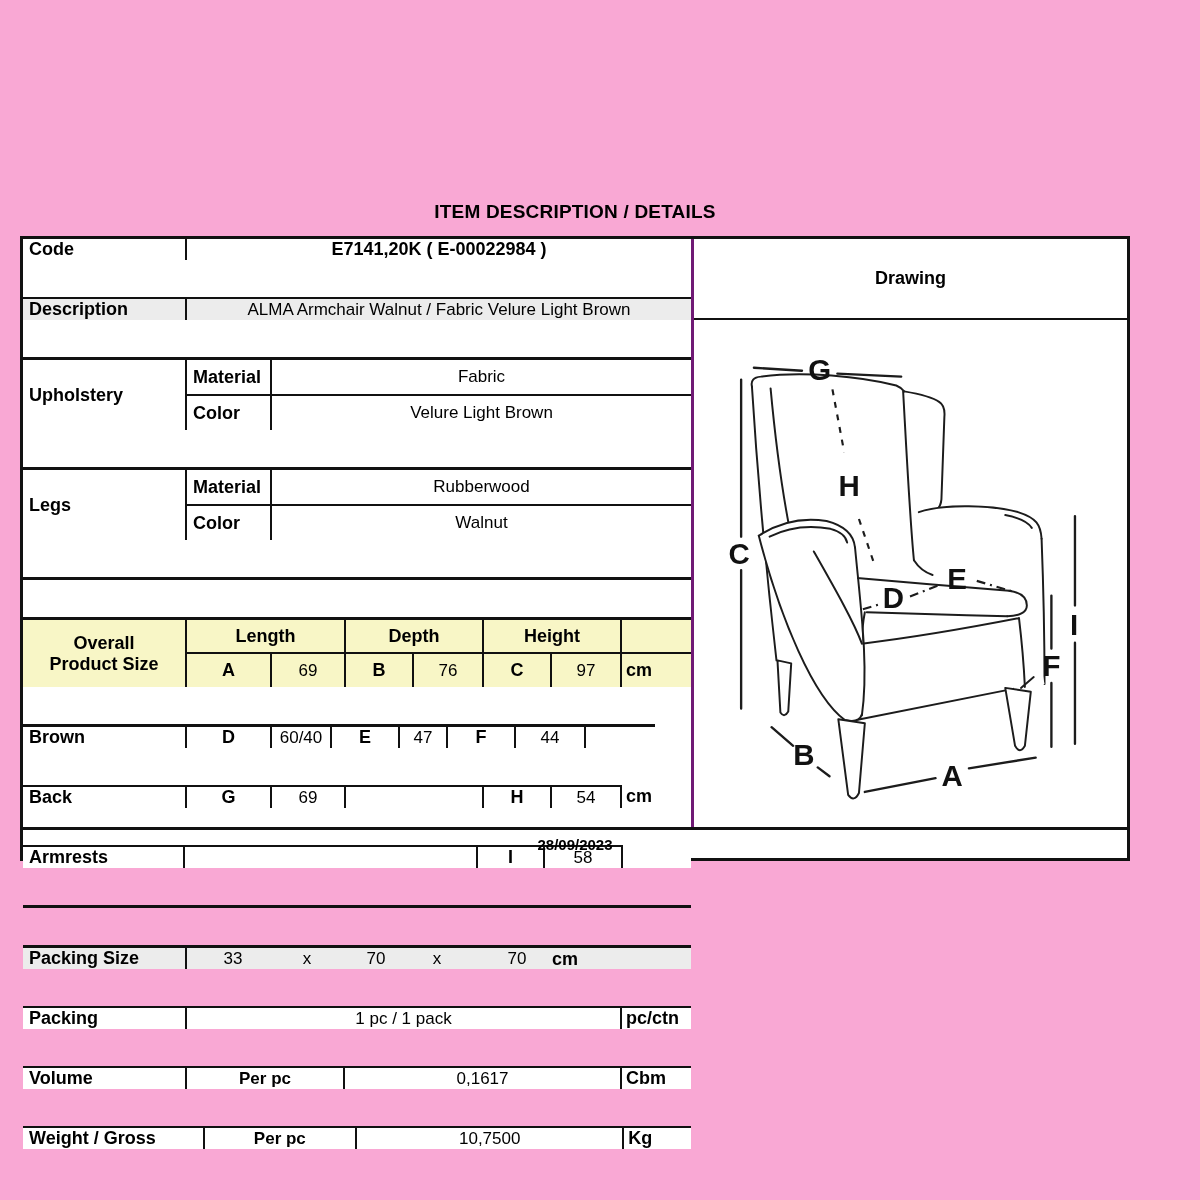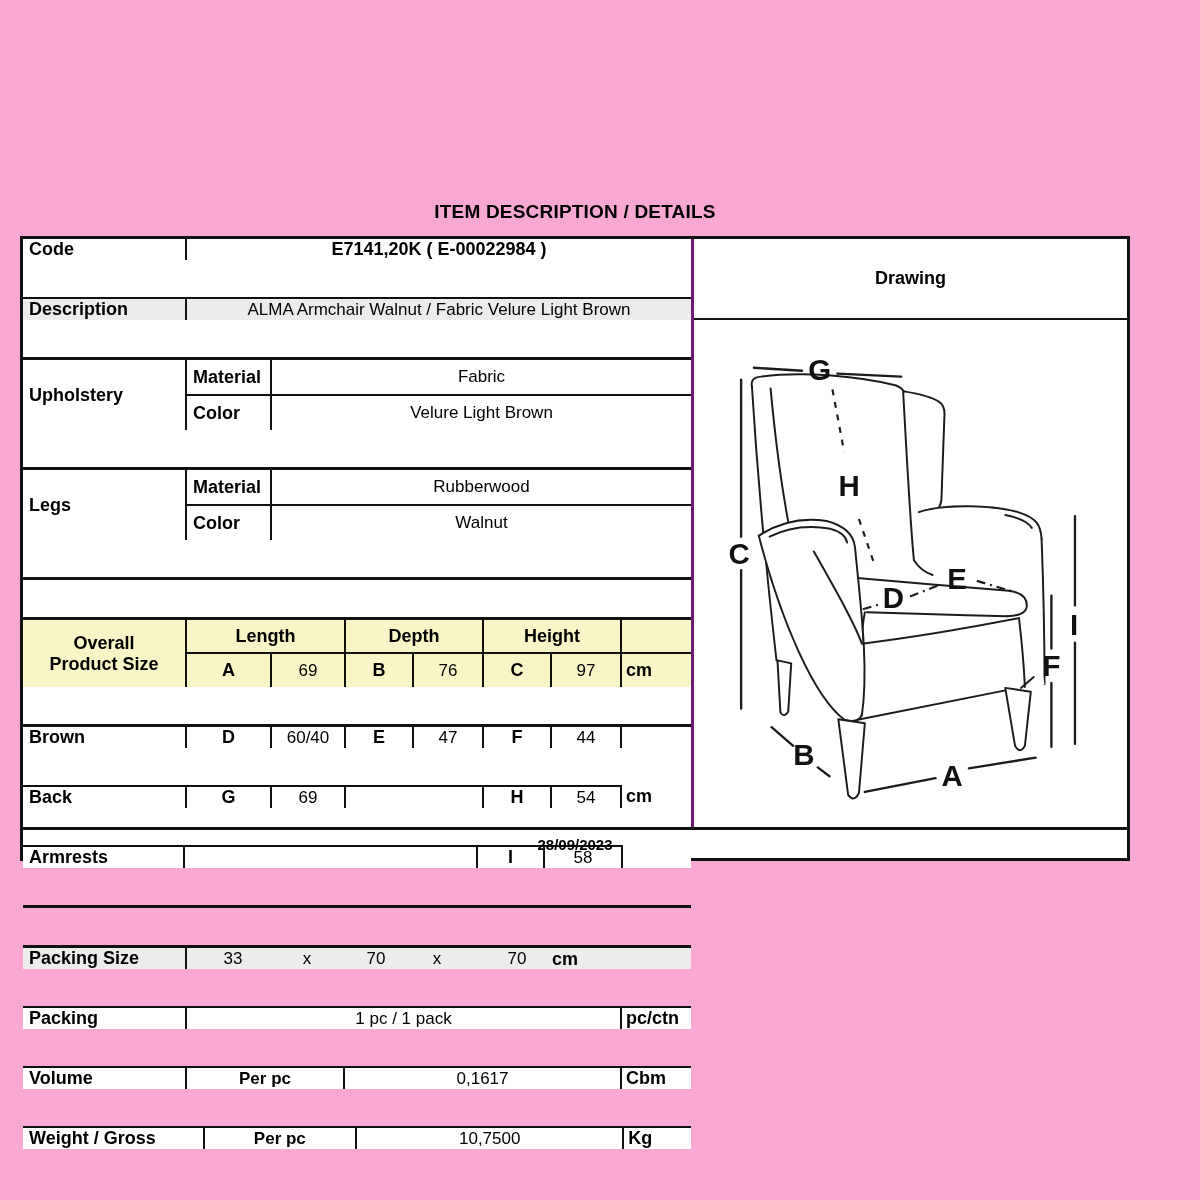--- a/index.html
+++ b/index.html
@@ -114,23 +114,23 @@
               <div class="cell bold yellow" style="width:68px">C</div>
               <div class="cell yellow" style="width:70px">97</div>
               <div class="cell unit yellow" style="width:71px">cm</div>
             </div>
           </div>
         </div>
 
         <div class="row" style="height:37px">
           <div class="cell first bt3 lab" style="width:162px">Brown</div>
           <div class="cell bt3 bold" style="width:85px">D</div>
-          <div class="cell bt3" style="width:74px">60/40</div>
+          <div class="cell bt3" style="width:60px">60/40</div>
           <div class="cell bt3 bold" style="width:68px">E</div>
-          <div class="cell bt3" style="width:70px">47</div>
+          <div class="cell bt3" style="width:48px">47</div>
           <div class="cell bt3 bold" style="width:68px">F</div>
           <div class="cell bt3" style="width:70px">44</div>
           <div class="cell bt3" style="width:71px"></div>
         </div>
 
         <div class="row" style="height:36px">
           <div class="cell first lab" style="width:162px">Back</div>
           <div class="cell bold" style="width:85px">G</div>
           <div class="cell" style="width:74px">69</div>
           <div class="cell" style="width:138px"></div>

